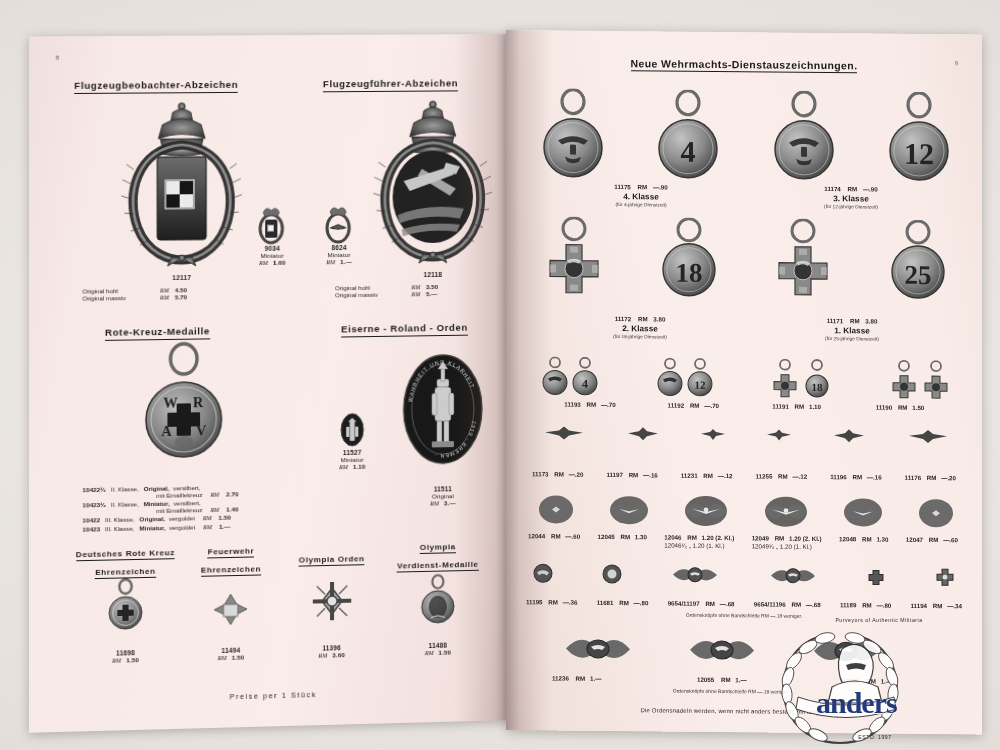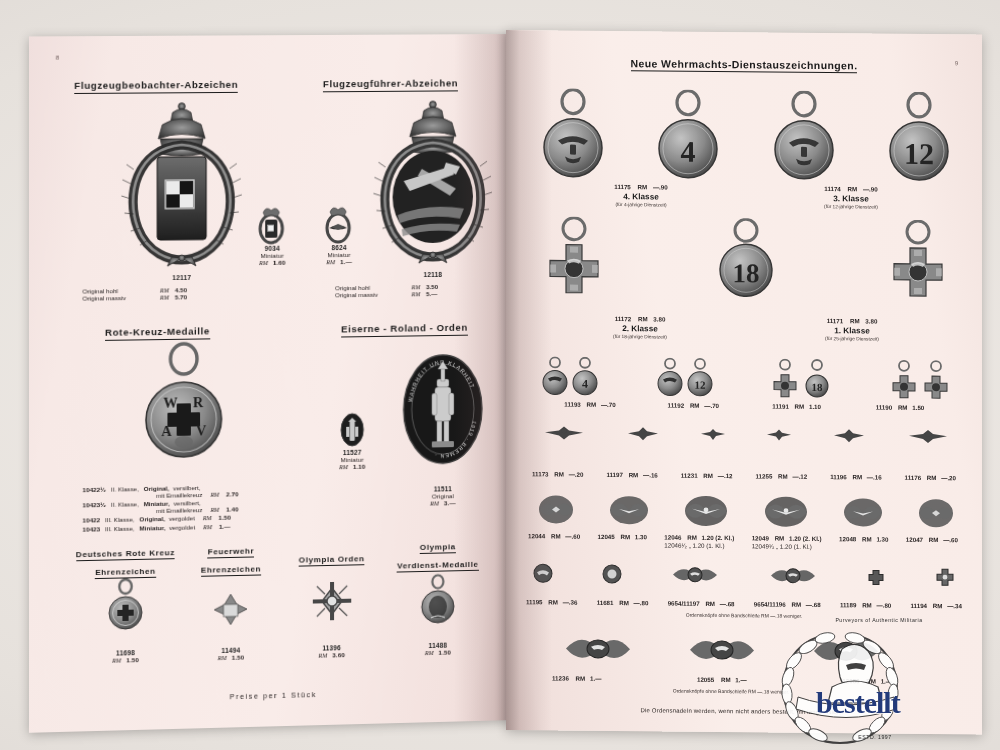--- a/index.html
+++ b/index.html
@@ -598,20 +598,28 @@
             <path d="M33 44 q7 -4 14 0 l-2 3 q-5 -3 -10 0z"></path>
           </g>
           <g fill="#cfcbc5" opacity=".5">
             <rect x="36" y="30" width="8" height="6"></rect>
               <rect x="36" y="68" width="8" height="6"></rect>
             <rect x="16" y="48" width="6" height="8"></rect>
               <rect x="58" y="48" width="6" height="8"></rect>
           </g>
         </svg>
       </div>
+      <div>
+        <svg class="art" width="80" height="100" viewBox="0 0 80 100">
+          <ellipse cx="40" cy="12" rx="11" ry="11" fill="none" stroke="#6f6c66" stroke-width="3"></ellipse>
+          <circle cx="40" cy="52" r="26" fill="url(#m2)" stroke="#3c3a36" stroke-width="1.4"></circle>
+          <circle cx="40" cy="52" r="22" fill="none" stroke="#d6d2cc" stroke-width=".8" opacity=".6"></circle>
+          <text x="40" y="64" text-anchor="middle" font-family="Liberation Serif, serif" font-size="27" font-weight="bold" fill="#2b2824">25</text>
+        </svg>
+      </div>
     </div>
 
     <div style="position:absolute;left:28px;top:284px;width:424px;display:flex">
       <div style="width:212px;text-align:center">
         <div class="priceline" style="font-weight:bold">
           <span>11172</span>
           <span style="margin-left:5px">RM</span>
           <span style="margin-left:4px">3.80</span>
         </div>
         <div style="font-size:8.2px;font-weight:bold;margin-top:2px;color:#1b1b1b">2. Klasse</div>
@@ -1063,16 +1071,16 @@
         <path d="M22 24 q10 -4 20 0 l-2 5 q-8 -3 -16 0z" fill="#2e2e2e"></path>
         <path d="M8 46 q22 -12 46 0 l4 16 h-54z" fill="#ffffff" stroke="#2e2e2e" stroke-width="1.2"></path>
       </g>
 
       <g>
         <path d="M34 86 q46 16 96 0 l2 12 q-50 17 -100 0z" fill="#ffffff" stroke="#2e2e2e" stroke-width="1"></path>
       </g>
     </svg>
     <div class="wreathtxt" style="left:40px;top:6px;width:150px;text-align:center">Purveyors of Authentic Militaria</div>
     <div class="wreathtxt" style="left:56px;bottom:6px;width:110px;text-align:center">ESTD. 1997</div>
-    <div class="logotext">bestellt</div>
+    <div class="logotext">anders</div>
   </div>
 
 </div>
 
 </body></html>

